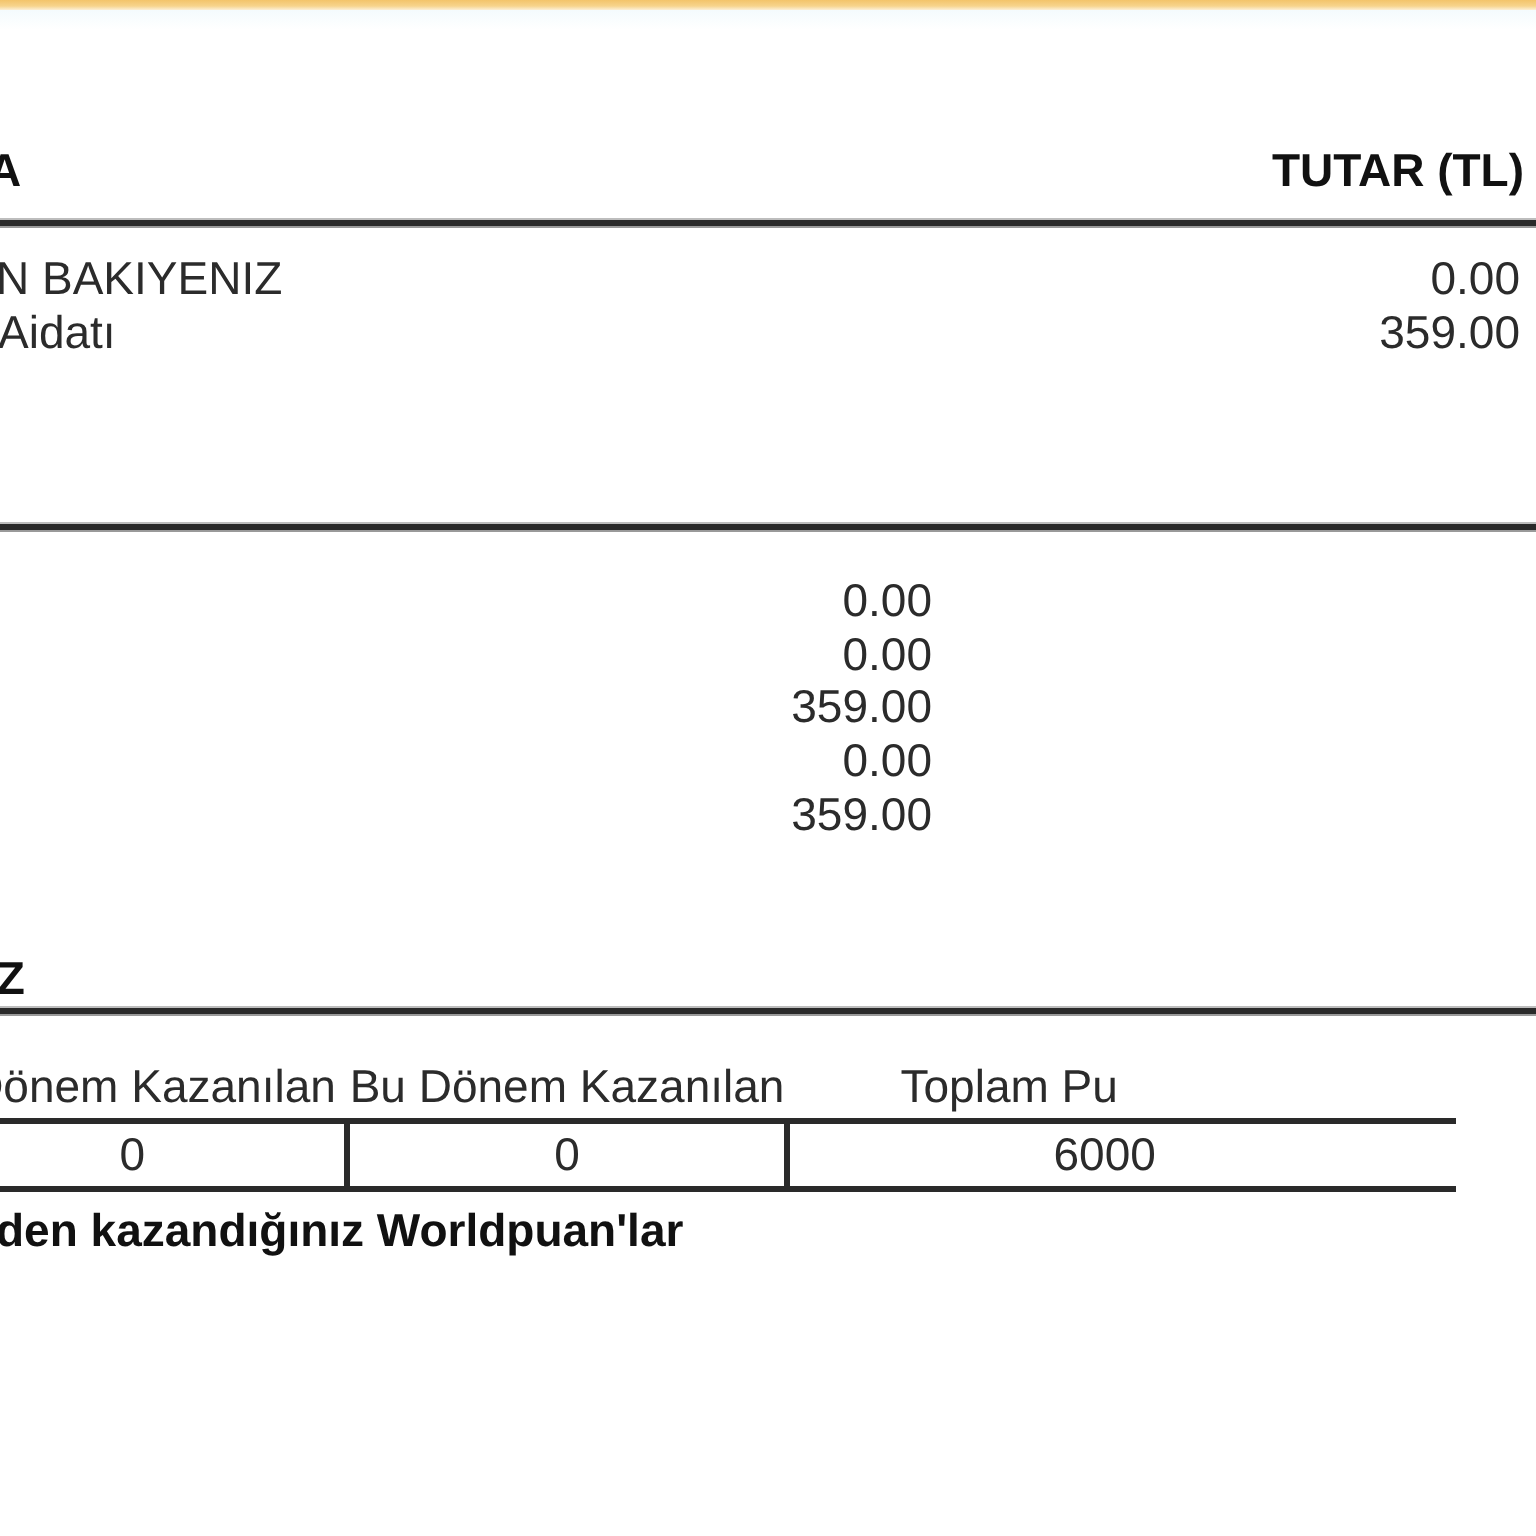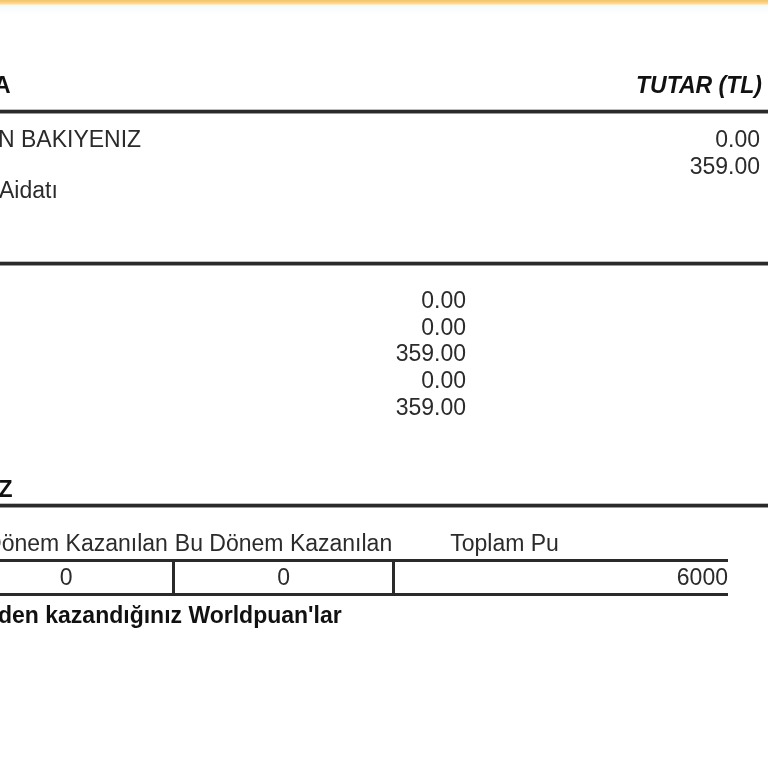--- a/index.html
+++ b/index.html
@@ -84,29 +84,29 @@
     .c2 { width: 317px; }
     .c3 { width: 330px; margin-top: 28px; }
   </style>
 </head>
 <body>
 
 <div class="top-accent"></div>
 <div class="top-accent-fade"></div>
 
 <div class="abs bold hdr" style="left:-6px; top:72px;">A</div>
-<div class="abs bold hdr" style="right:6px; top:72px;font-style:italic;">TUTAR (TL)</div>
+<div class="abs bold hdr" style="right:6px; top:72px;">TUTAR (TL)</div>
 
 <div class="rule" style="top:110px;"></div>
 
 <div>
   <div class="abs txt" style="left:-2px; top:126px;">N BAKIYENIZ</div>
   <div class="right-col" style="top:126px;">0.00</div>
 
-  <div class="abs txt" style="left:-1px; top:153px;margin-top:24px;">Aidatı</div>
+  <div class="abs txt" style="left:-1px; top:153px;">Aidatı</div>
   <div class="right-col" style="top:153px;">359.00</div>
 </div>
 
 <div class="rule" style="top:262px;"></div>
 
 <div>
   <div class="mid-col" style="top:287px;">0.00</div>
   <div class="mid-col" style="top:314px;">0.00</div>
   <div class="mid-col" style="top:340px;">359.00</div>
   <div class="mid-col" style="top:367px;">0.00</div>
@@ -122,18 +122,18 @@
     <tr>
       <th class="c1">u Dönem Kazanılan</th>
       <th class="c2">Bu Dönem Kazanılan</th>
       <th class="c3" style="text-align:left; padding-left:57px;">Toplam Pu</th>
     </tr>
   </thead>
   <tbody>
     <tr>
       <td class="c1">0</td>
       <td class="c2">0</td>
-      <td class="c3" style="text-align:right; padding-left:132px;">6000</td>
+      <td class="c3" style="text-align:left; padding-left:132px;">6000</td>
     </tr>
   </tbody>
 </table>
 
 <div class="abs bold hdr" style="left:-2px; top:602px;">den kazandığınız Worldpuan'lar</div>
 
 </body></html>

